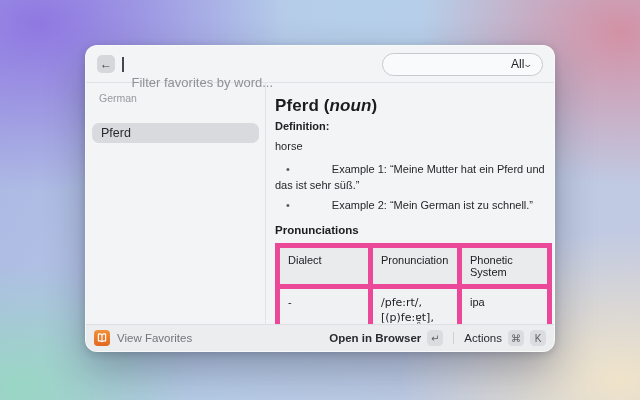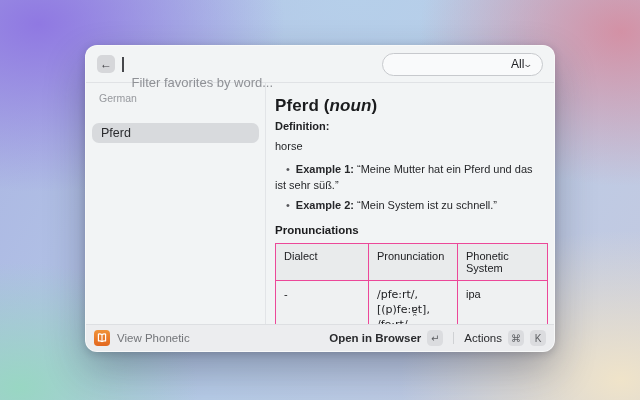--- a/index.html
+++ b/index.html
@@ -46,24 +46,24 @@
                padding:0 9px; font-size:12.5px; color:#2a2b2e; }
   .side-item.selected { background:#d8dadd; }
   .main { flex:1; padding:13px 8px 0 9px; overflow:hidden; }
   .title { font-size:17px; font-weight:bold; color:#1b1c1e; letter-spacing:.1px; }
   .title .pos { font-style:italic; }
   .def-label { font-size:11px; font-weight:bold; color:#202124; margin-top:4px; }
   .def-text { font-size:11px; color:#26272a; margin-top:8px; }
   .examples { margin-top:9px; }
   .example { font-size:11px; color:#26272a; line-height:16px; text-indent:11px; margin-bottom:4px; }
   .example .bullet { color:#55565a; margin-right:6px; }
-  .example b { font-weight:bold; }
+  .example b { font-weight:normal;margin-left:36px; }
   .pron-label { font-size:11.5px; font-weight:bold; color:#1b1c1e; margin-top:11px; }
   table.pron { border-collapse:collapse; margin-top:7px; width:272px; table-layout:fixed; }
-  table.pron th, table.pron td { border:1px solid #ec4899; text-align:left; vertical-align:top;
+  table.pron th, table.pron td { border:5px solid #ec4899; text-align:left; vertical-align:top;
       font-size:11px; padding:6px 8px; color:#202124; }
   table.pron th { background:#e9ebec; font-weight:normal; height:25px; }
   table.pron td { background:#eff1f2; height:67px; line-height:15px; }
   td.ipa-cell { font-family:"DejaVu Sans","Liberation Sans",sans-serif; font-size:10.5px; }
   
   .ftr { height:27px; flex:0 0 27px; border-top:1px solid #dddfe2; background:#ecedef;
          display:flex; align-items:center; padding:0 8px 0 8px; }
   .app-icon { width:16px; height:16px; flex:0 0 16px; }
   .view-label { font-size:11.5px; color:#737579; margin-left:7px; flex:1; }
   .open-label { font-size:11.5px; font-weight:bold; color:#2a2b2e; }
@@ -102,21 +102,21 @@
     </div>
 
     <div class="main">
       <div class="title"><span>Pferd (</span><span class="pos">noun</span><span>)</span></div>
 
       <div class="def-label">Definition:</div>
       <div class="def-text">horse</div>
 
       <div class="examples">
         <div class="example"><span class="bullet">•</span><b>Example 1:</b> <span>“Meine Mutter hat ein Pferd und das ist sehr süß.”</span></div>
-        <div class="example"><span class="bullet">•</span><b>Example 2:</b> <span>“Mein System ist zu schnell.”</span></div>
+        <div class="example"><span class="bullet">•</span><b>Example 2:</b> <span>“Mein German ist zu schnell.”</span></div>
       </div>
 
       <div class="pron-label">Pronunciations</div>
 
       <table class="pron">
         <tbody>
             <tr>
           <th style="width:93px">Dialect</th>
           <th style="width:89px">Pronunciation</th>
           <th style="width:90px">Phonetic System</th>
@@ -137,21 +137,21 @@
       <defs>
           <linearGradient id="og" x1="0" y1="0" x2="0" y2="1">
         <stop offset="0" stop-color="#f09238"></stop>
             <stop offset="1" stop-color="#e2671f"></stop>
       </linearGradient>
         </defs>
       <rect width="16" height="16" rx="3.8" fill="url(#og)"></rect>
       <path d="M8 4.6 C7.1 3.9 5.6 3.7 4.4 4 V11 C5.6 10.7 7.1 10.9 8 11.6 C8.9 10.9 10.4 10.7 11.6 11 V4 C10.4 3.7 8.9 3.9 8 4.6 Z" fill="none" stroke="#ffffff" stroke-width="1.15" stroke-linejoin="round"></path>
       <line x1="8" y1="4.6" x2="8" y2="11.6" stroke="#ffffff" stroke-width="1.15"></line>
     </svg>
-    <span class="view-label">View Phonetic</span>
+    <span class="view-label">View Favorites</span>
 
     <span class="open-label">Open in Browser</span>
     <span class="kbd">↵</span>
     <span class="ftr-div"></span>
     <span class="actions-label">Actions</span>
     <span class="kbd">⌘</span>
     <span class="kbd">K</span>
   </div>
 
 </div>

